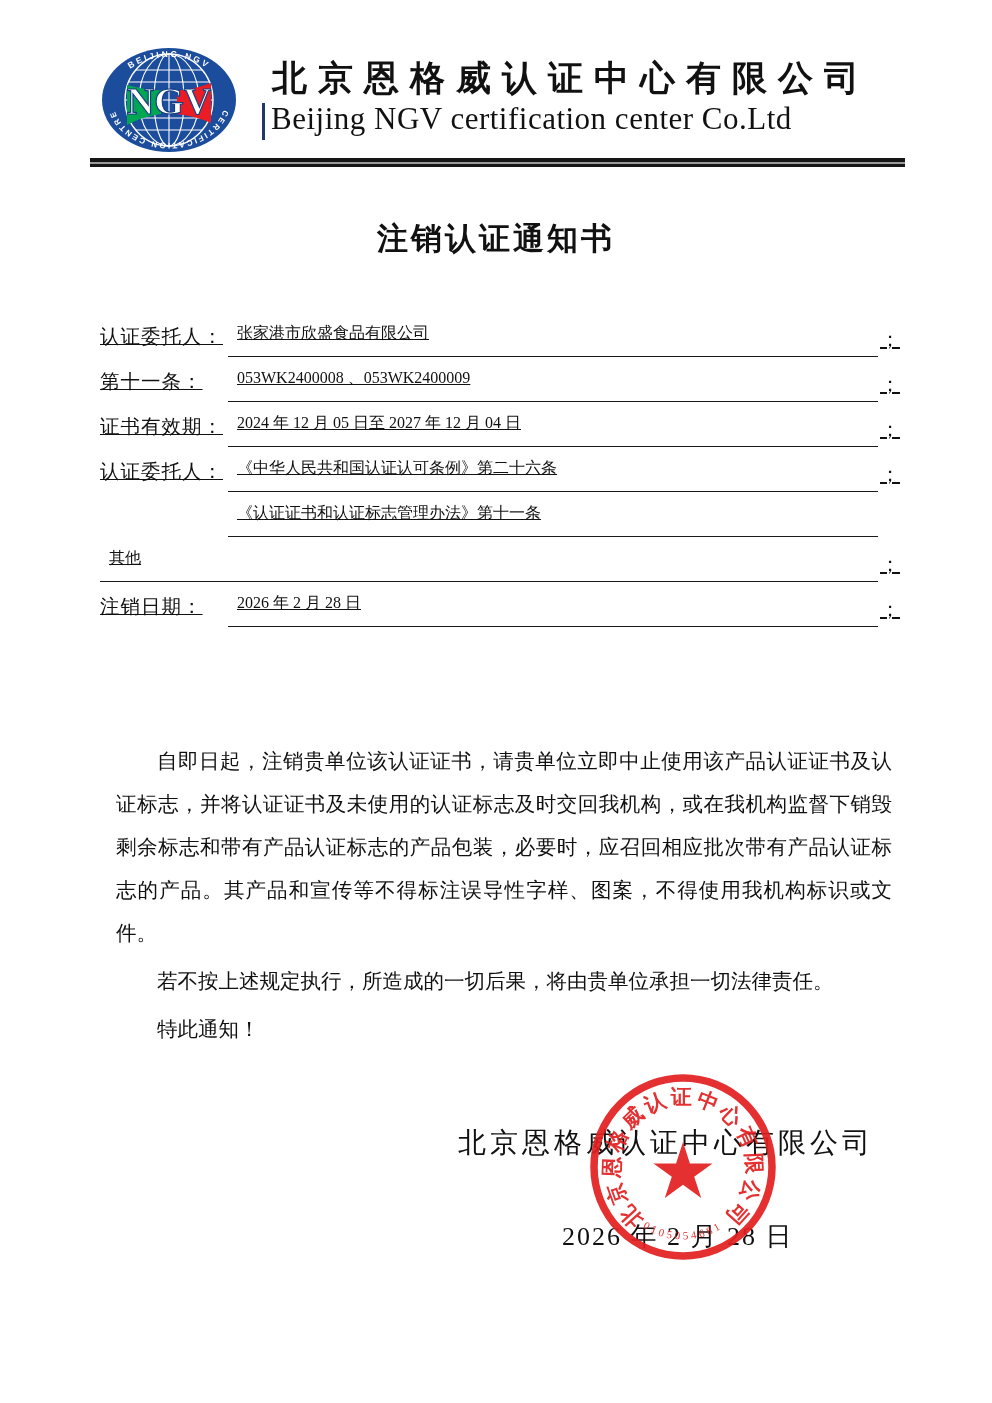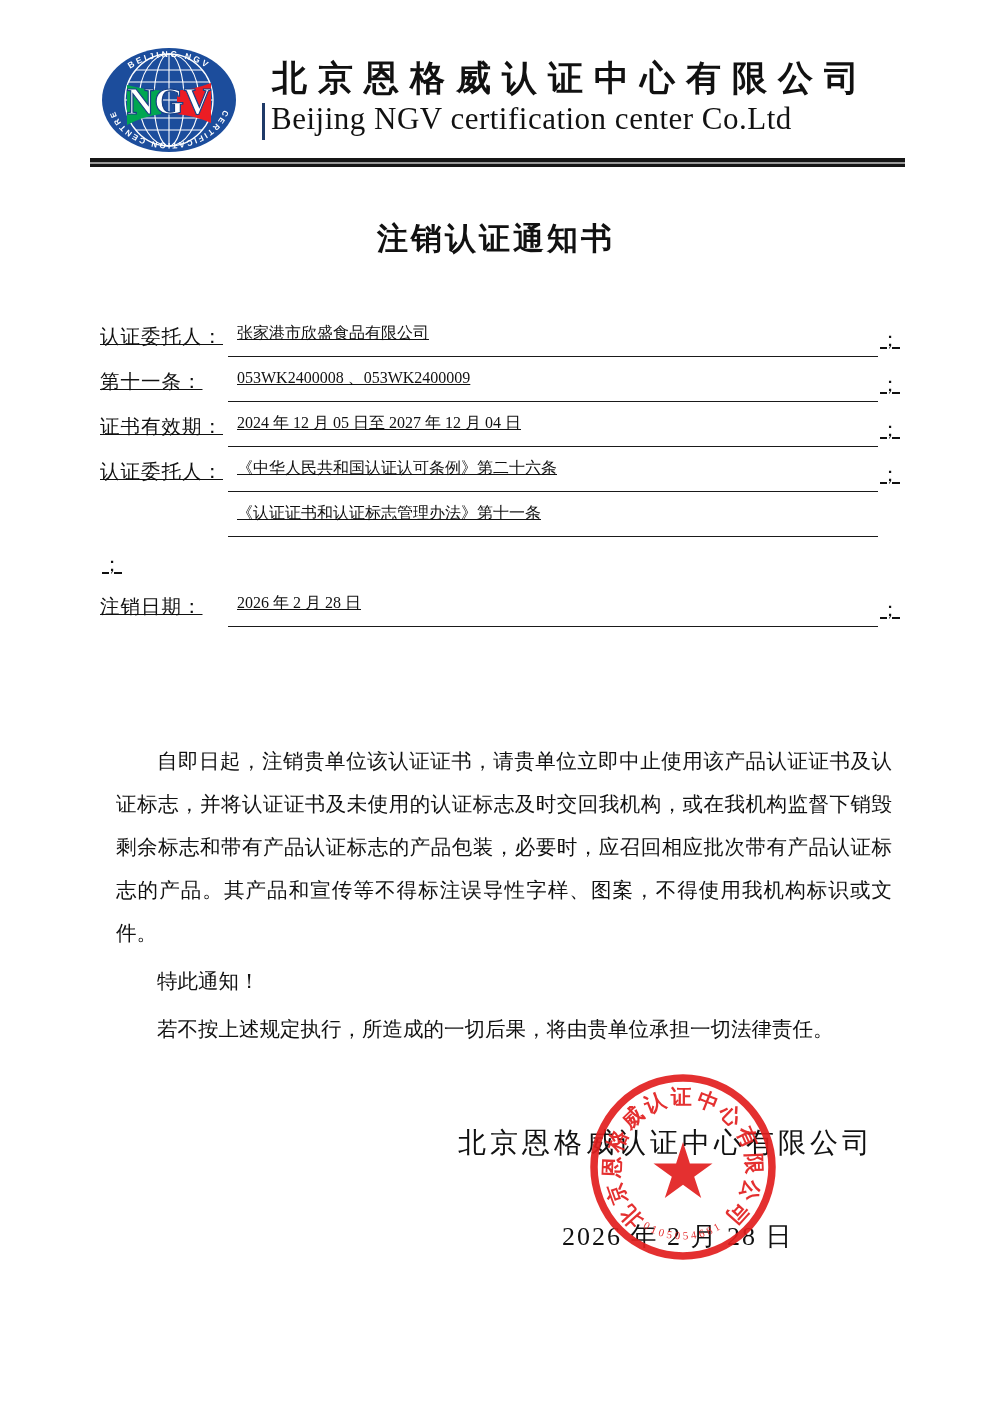--- a/index.html
+++ b/index.html
@@ -93,33 +93,34 @@
       <div class="flabel">认证委托人：</div>
       <div class="fvalue">《中华人民共和国认证认可条例》第二十六条</div>
       <div class="fsemi">；</div>
     </div>
     <div class="frow">
       <div class="flabel"></div>
       <div class="fvalue">《认证证书和认证标志管理办法》第十一条</div>
       <div class="fsemi"></div>
     </div>
     <div class="frow">
+      <div class="fvalue">其他</div>
       <div class="fsemi">；</div>
     </div>
     <div class="frow">
       <div class="flabel">注销日期：</div>
       <div class="fvalue">2026 年 2 月 28 日</div>
       <div class="fsemi">；</div>
     </div>
   </div>
 
   <div class="body-text">
     <p>自即日起，注销贵单位该认证证书，请贵单位立即中止使用该产品认证证书及认证标志，并将认证证书及未使用的认证标志及时交回我机构，或在我机构监督下销毁剩余标志和带有产品认证标志的产品包装，必要时，应召回相应批次带有产品认证标志的产品。其产品和宣传等不得标注误导性字样、图案，不得使用我机构标识或文件。</p>
+    <p>若不按上述规定执行，所造成的一切后果，将由贵单位承担一切法律责任。</p>
     <p>特此通知！</p>
-    <p>若不按上述规定执行，所造成的一切后果，将由贵单位承担一切法律责任。</p>
   </div>
 
   <div class="sig-company">北京恩格威认证中心有限公司</div>
   <div class="sig-date">2026 年 2 月 28 日</div>
 
   <svg class="stamp" viewBox="0 0 200 200">
     <circle cx="100" cy="100" r="89" fill="none" stroke="#e21f1f" stroke-width="7.5"></circle>
     <polygon fill="#e21f1f" points="100,75 106.9,96.5 129.5,96.4 111.2,109.7 118.2,131.1 100,117.8 81.8,131.1 88.8,109.7 70.5,96.4 93.1,96.5"></polygon>
     <defs>
       <path id="sealArc" d="M 53.3 144.7 A 64 64 0 1 1 146.7 144.7" fill="none"></path>

